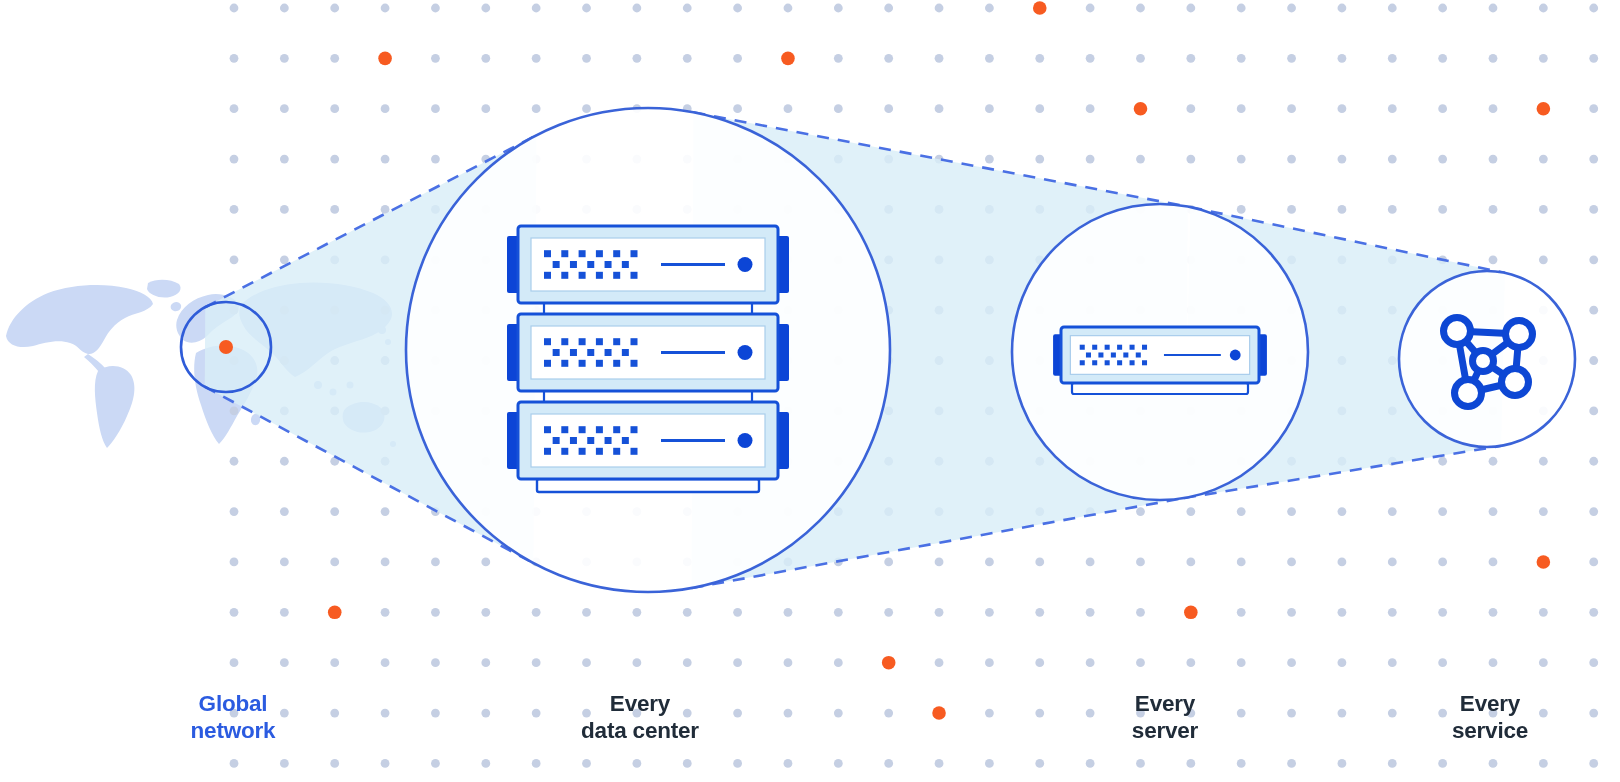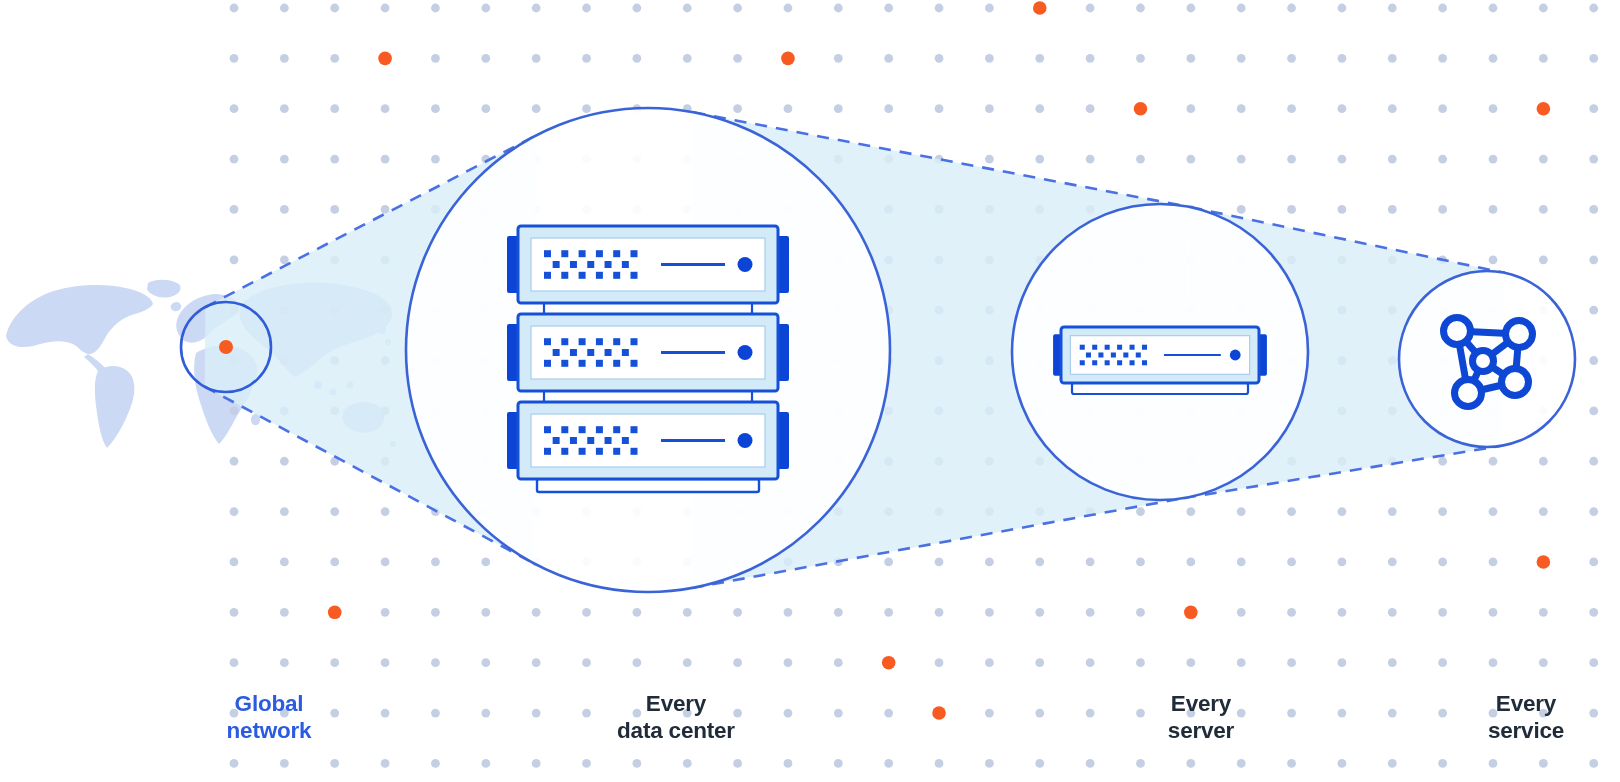--- a/index.html
+++ b/index.html
@@ -2,21 +2,21 @@
 <html><head>
 <meta charset="utf-8">
 <title>Global network diagram</title>
 <style>
   html,body{margin:0;padding:0;background:#ffffff;}
   .stage{position:relative;width:1620px;height:782px;background:#ffffff;overflow:hidden;
          font-family:"Liberation Sans",sans-serif;}
   .stage svg{position:absolute;left:0;top:0;}
   .label{position:absolute;transform:translateX(-50%);text-align:center;
          font-weight:700;font-size:22.5px;line-height:26.5px;letter-spacing:-0.2px;
-         white-space:pre-line;margin-left:36px;}
+         white-space:pre-line;}
 </style>
 </head>
 <body>
 
 <div class="stage">
   <svg id="scene" width="1620" height="782" viewBox="0 0 1620 782">
       <g fill="#cbd9f5">
         <path d="M6,336 C10,318 26,302 48,293 C72,284 104,283 126,288 C140,291 152,297 153,304 C148,312 134,313 125,318 C114,324 109,331 104,340 C99,349 94,355 88,354 C80,352 78,345 70,343 C58,339 44,343 33,346 C20,349 8,346 6,336 Z"></path>
         <path d="M148,283 C157,278 171,279 179,284 C183,289 179,295 170,297 C160,299 149,295 147,289 Z"></path>
         <path d="M88,354 C94,358 101,363 106,369 L99,372 C94,366 89,361 84,357 Z"></path>

